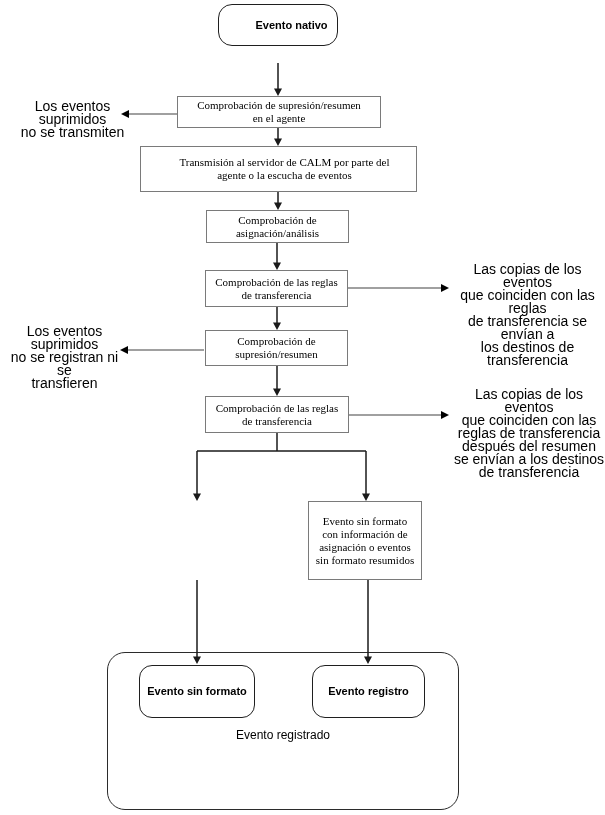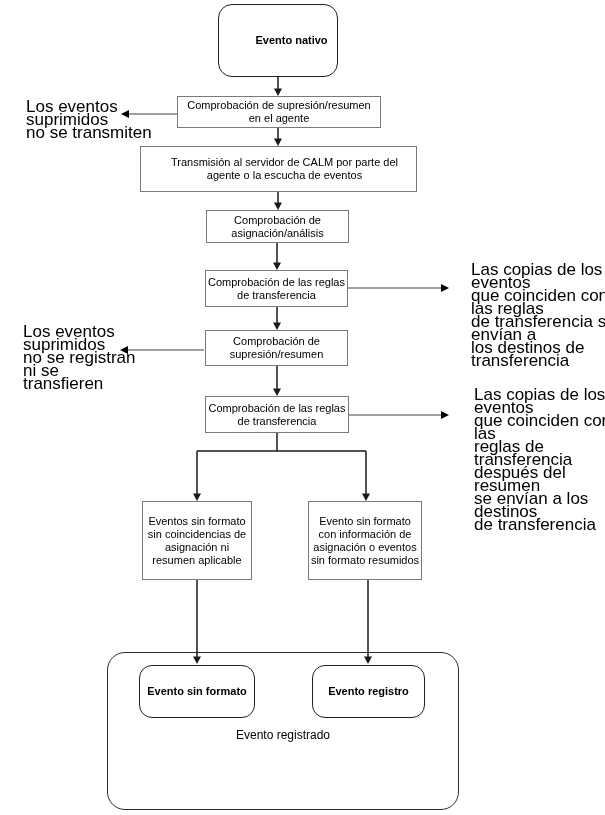--- a/index.html
+++ b/index.html
@@ -29,34 +29,35 @@
     justify-content: center;
     text-align: center;
     white-space: pre-line;
     font-size: 11px;
     line-height: 13px;
     color: #000000;
     background: #ffffff;
   }
   .rect-node {
     border: 1.4px solid #7a7a7a;
+    font-family: Liberation Serif, serif;
   }
   .round-node {
     border: 1.5px solid #1f1f1f;
     border-radius: 14px;
     font-weight: bold;
   }
   .annotation {
     position: absolute;
     box-sizing: border-box;
+    text-align: center;
     white-space: pre-line;
-    font-size: 17px;
+    font-size: 14px;
     line-height: 13px;
     color: #000000;
-    margin-left: 21px;
   }
   .registry-container {
     position: absolute;
     box-sizing: border-box;
     border: 1.5px solid #2b2b2b;
     border-radius: 18px;
     background: #ffffff;
   }
   .registry-text {
     position: absolute;
@@ -116,44 +117,40 @@
       <line x1="349" y1="415" x2="441" y2="415"></line>
     </g>
     <g fill="#000000" stroke="none">
       <polygon points="121,114 129,110 129,118"></polygon>
       <polygon points="120,350 128,346 128,354"></polygon>
       <polygon points="449,288 441,284 441,292"></polygon>
       <polygon points="449,415 441,411 441,419"></polygon>
     </g>
   </svg>
 
-  <div class="node round-node" style="left:218px; top:4px; width:120px; height:73px;padding-left:27px;">Evento nativo</div>
+  <div class="node round-node" style="left:218px; top:4px; width:120px; height:42px;padding-left:27px;">Evento nativo</div>
 
   <div class="node rect-node" style="left:177px; top:96px; width:204px; height:32px;">Comprobación de supresión/resumen
 en el agente</div>
 
   <div class="node rect-node" style="left:140px; top:146px; width:277px; height:46px;padding-left:12px;">Transmisión al servidor de CALM por parte del
 agente o la escucha de eventos</div>
 
   <div class="node rect-node" style="left:206px; top:210px; width:143px; height:33px;">Comprobación de
 asignación/análisis</div>
 
   <div class="node rect-node" style="left:205px; top:270px; width:143px; height:37px;">Comprobación de las reglas
 de transferencia</div>
 
   <div class="node rect-node" style="left:205px; top:330px; width:143px; height:36px;">Comprobación de
 supresión/resumen</div>
 
   <div class="node rect-node" style="left:205px; top:396px; width:144px; height:37px;">Comprobación de las reglas
 de transferencia</div>
 
-  <div class="node rect-node" style="left:142px; top:501px; width:110px; height:79px;">Eventos sin formato
-sin coincidencias de
-asignación ni
-resumen aplicable</div>
 
   <div class="node rect-node" style="left:308px; top:501px; width:114px; height:79px;">Evento sin formato
 con información de
 asignación o eventos
 sin formato resumidos</div>
 
   <div class="node round-node" style="left:139px; top:665px; width:116px; height:53px; border-radius:13px;">Evento sin formato</div>
 
   <div class="node round-node" style="left:312px; top:665px; width:113px; height:53px; border-radius:13px;">Evento registro</div>
 

